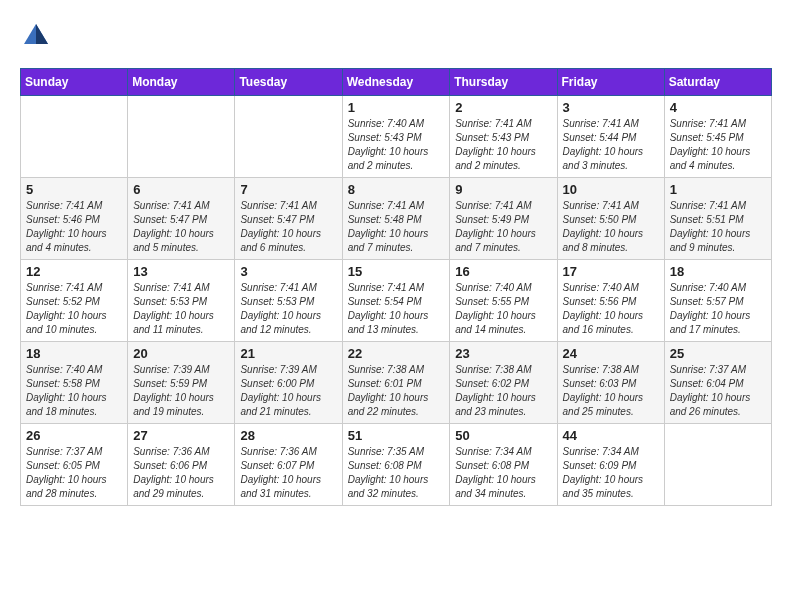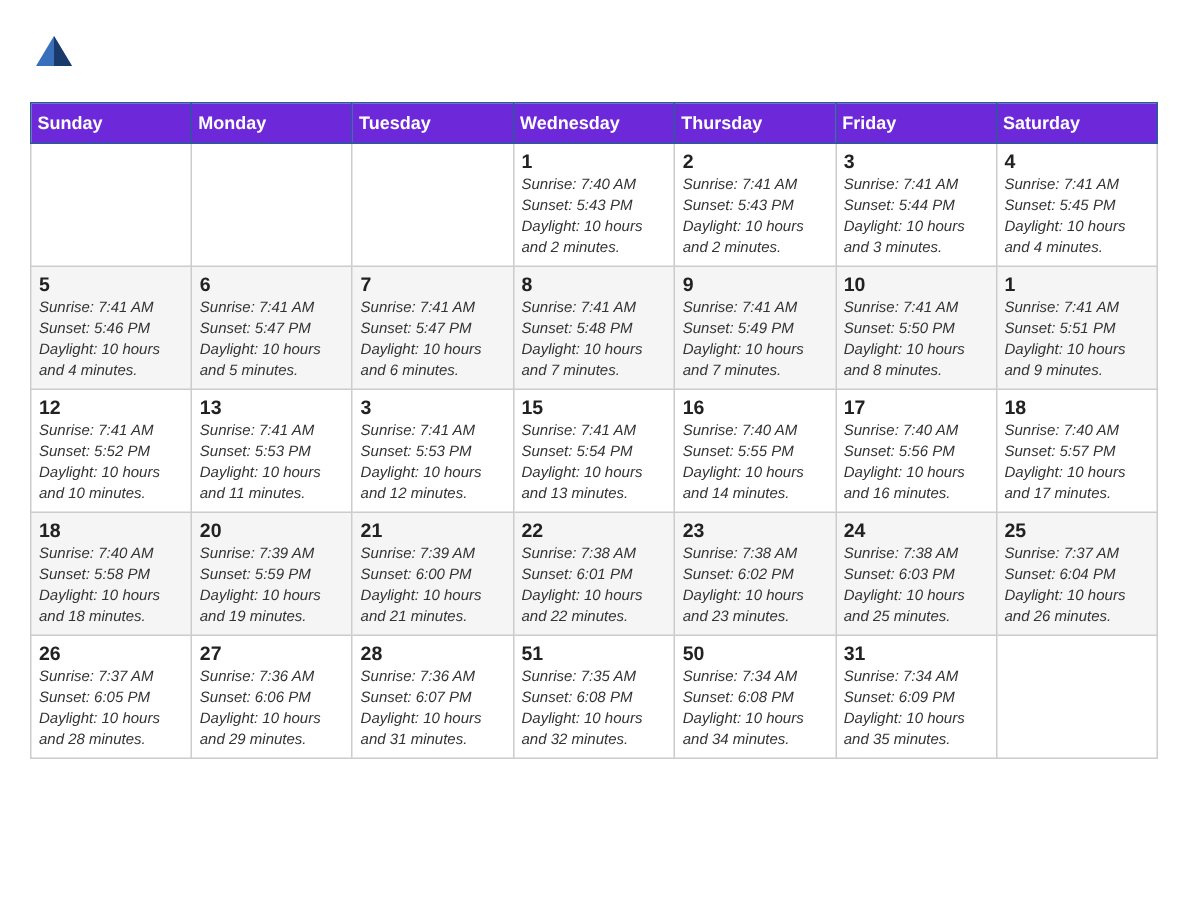--- a/index.html
+++ b/index.html
@@ -344,21 +344,21 @@
 and 32 minutes.</div>
         </td>
         <td>
           <span class="day-number">50</span>
           <div class="day-info" style="white-space: pre-line;">Sunrise: 7:34 AM
 Sunset: 6:08 PM
 Daylight: 10 hours
 and 34 minutes.</div>
         </td>
         <td>
-          <span class="day-number">31</span>
+          <span class="day-number">44</span>
           <div class="day-info" style="white-space: pre-line;">Sunrise: 7:34 AM
 Sunset: 6:09 PM
 Daylight: 10 hours
 and 35 minutes.</div>
         </td>
         <td class="empty-cell"></td>
       </tr>
     </tbody>
 </table>
 

